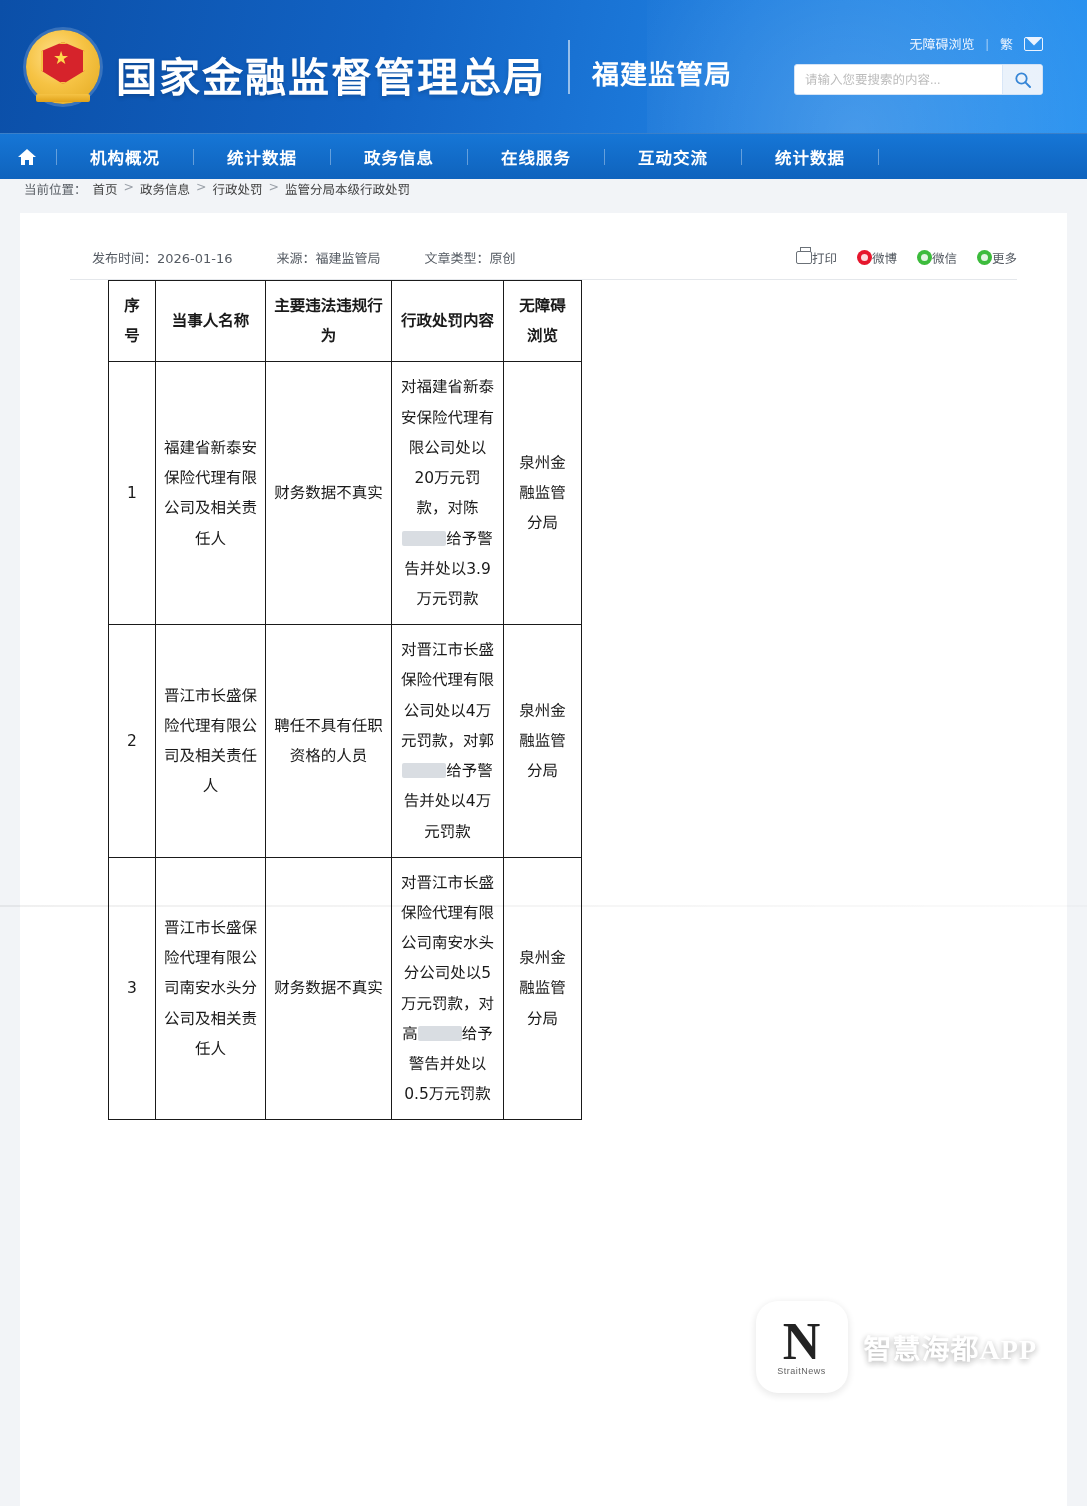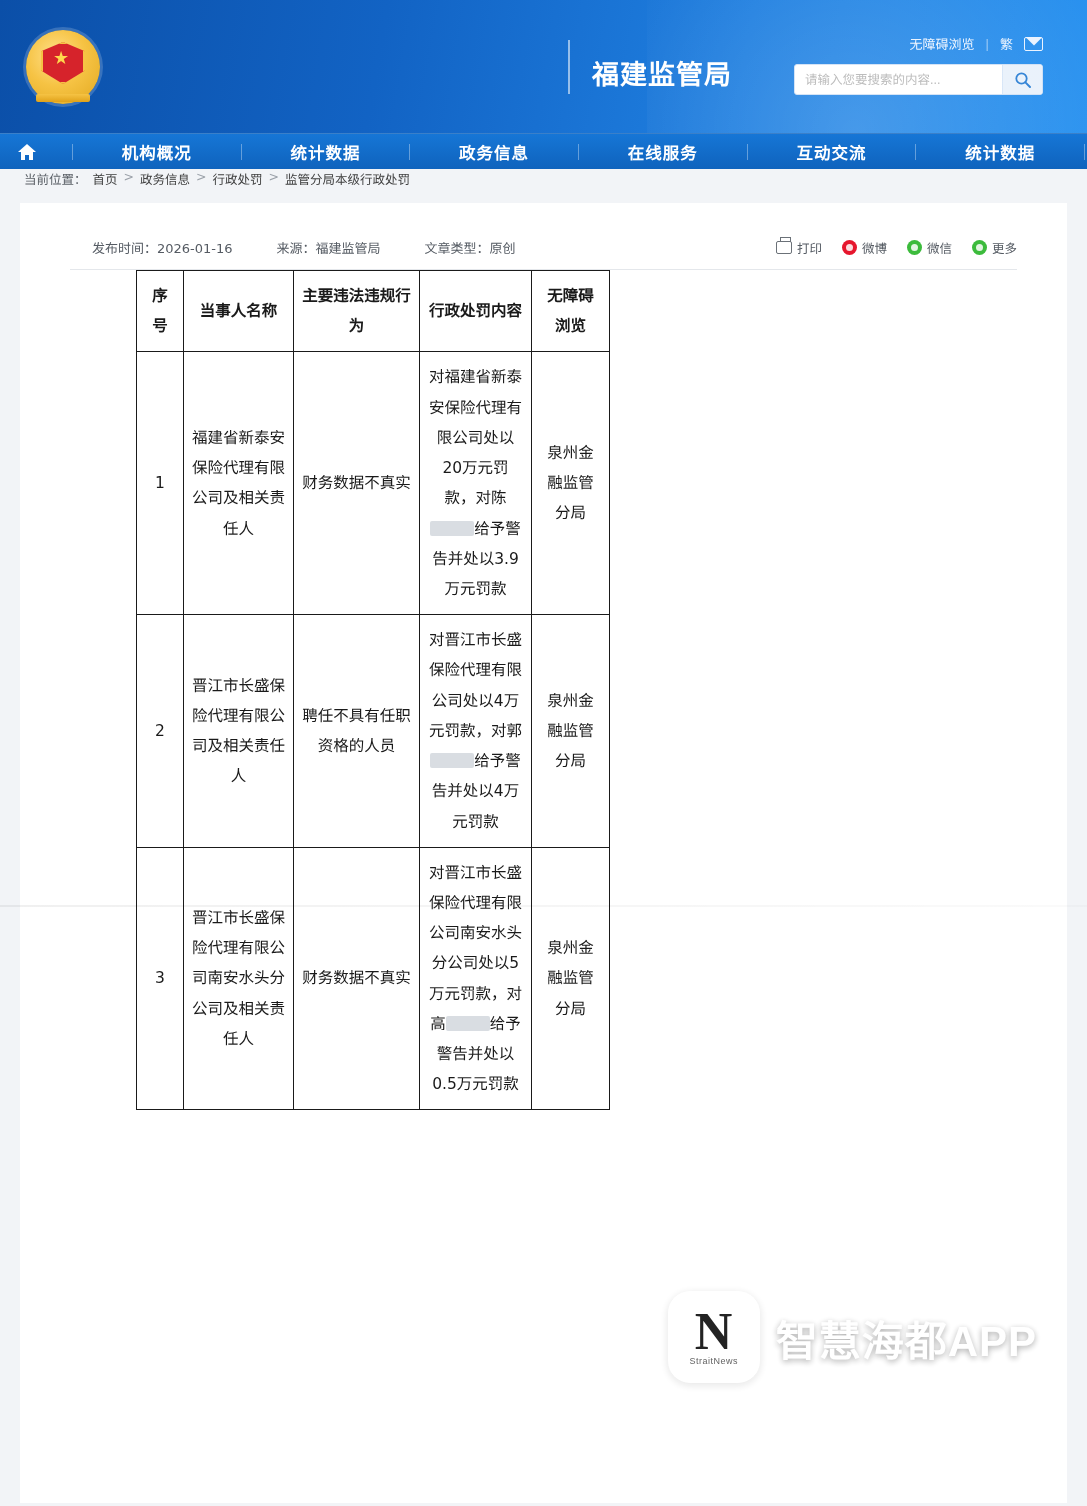--- a/index.html
+++ b/index.html
@@ -150,27 +150,26 @@
     border-left: 1px solid #d6e5f7;
     display: flex;
     align-items: center;
     justify-content: center;
     cursor: pointer;
   }
   .search-btn svg { display: block; }
 
   
   .nav {
-    height: 36px;
+    height: 46px;
     background: linear-gradient(#1676d6, #0f63bd);
     display: flex;
     align-items: center;
     gap: 0px;
     border-top: 1px solid rgba(255,255,255,0.18);
-    justify-content: space-between;
   }
   .nav .home {
     width: 54px;
     display: flex; align-items: center; justify-content: center;
     cursor: pointer;
   }
   .nav .bar-sep {
     width: 1px; height: 16px;
     background: rgba(255,255,255,0.35);
     margin: 0 2px;
@@ -222,21 +221,20 @@
   .meta-row .share {
     margin-left: auto;
     display: flex;
     align-items: center;
     gap: 20px;
     padding-right: 10px;
   }
   .share-item {
     display: flex;
     align-items: center;
-    gap: 5px;
     font-size: 12.5px;
     color: #555b63;
     cursor: pointer;
   }
   .dot {
     width: 15px; height: 15px;
     border-radius: 50%;
     display: inline-block;
     position: relative;
   }
@@ -277,21 +275,21 @@
     font-weight: 700;
     color: #1a1a1a;
     margin: 44px 0 34px 0;
     letter-spacing: 1px;
     font-family: "DejaVu Sans", "Liberation Sans", sans-serif;
   }
 
   
   table.penalty {
     border-collapse: collapse;
-    margin-left: 76px;
+    margin-left: 48px;
     width: 473px;
     table-layout: fixed;
   }
   table.penalty th, table.penalty td {
     border: 1px solid #1a1a1a;
     vertical-align: middle;
     text-align: center;
     font-size: 15.5px;
     line-height: 1.95;
     color: #1a1a1a;
@@ -340,26 +338,26 @@
     color: #111;
     line-height: 48px;
     font-family: "Liberation Serif", serif;
   }
   .wm-badge .sub {
     font-size: 9px;
     color: #555;
     letter-spacing: 0.5px;
   }
   .wm-text {
-    font-size: 42px;
+    font-size: 28px;
     font-weight: 700;
     color: #ffffff;
     text-shadow: 0 2px 6px rgba(0,0,0,0.35);
     letter-spacing: 1px;
-    font-family: Liberation Sans, sans-serif;
+    font-family: Liberation Serif, serif;
   }
   .page-fold {
     position: absolute;
     left: 0; right: 0;
     top: 905px;
     height: 2px;
     background: linear-gradient(90deg, rgba(0,0,0,0.06), rgba(0,0,0,0.02));
     pointer-events: none;
   }
 </style>
@@ -368,20 +366,21 @@
 
 <div class="page">
 
   <div class="header">
     <div class="emblem">
       <div class="circle"></div>
       <div class="shield"></div>
       <div class="star">★</div>
       <div class="bar"></div>
     </div>
+    <div class="site-title">国家金融监督管理总局</div>
     <div class="title-sep"></div>
     <div class="site-subtitle">福建监管局</div>
 
     <div class="top-links">
       <span class="link">无障碍浏览</span>
       <span class="divider">|</span>
       <span class="link">繁</span>
       <span class="icon-mail"></span>
     </div>
 

